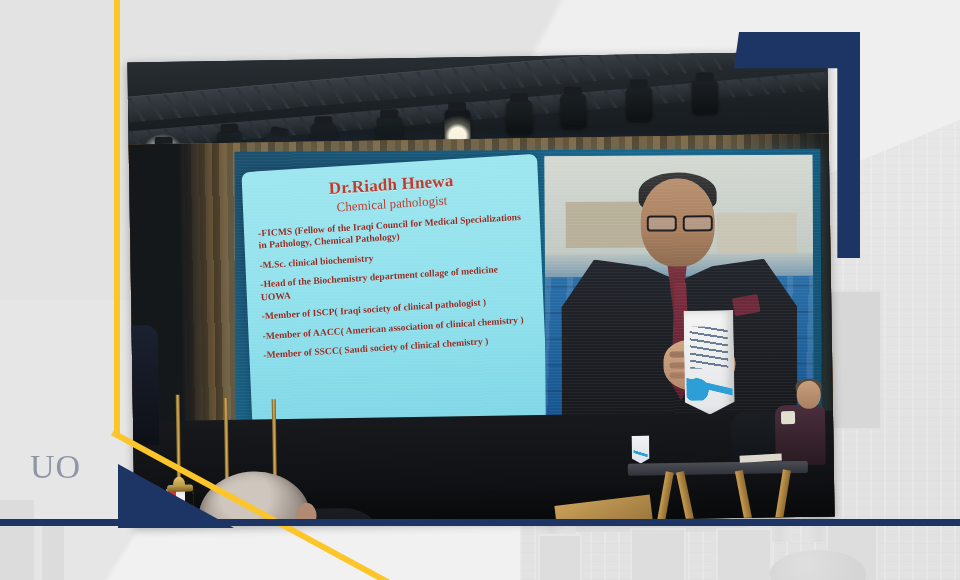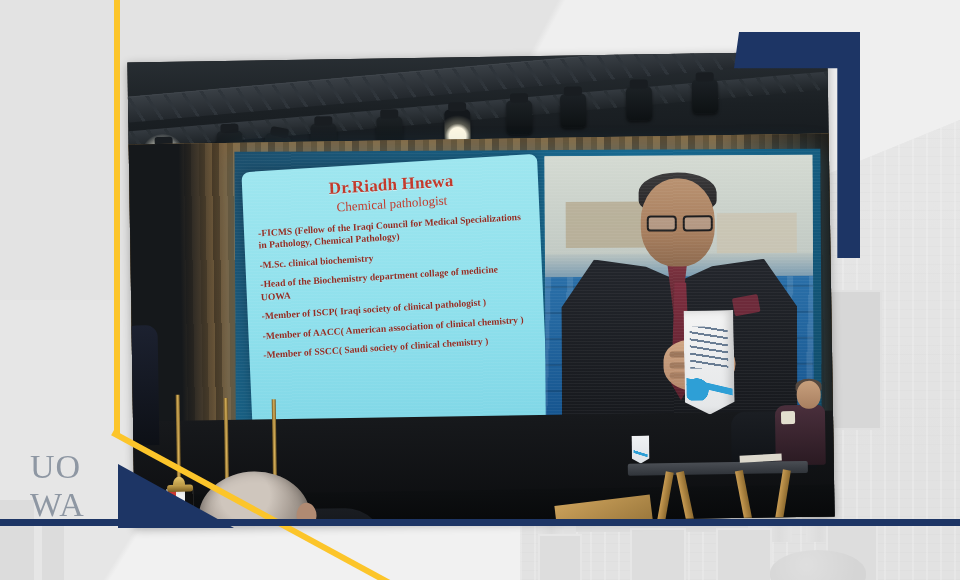--- a/index.html
+++ b/index.html
@@ -587,16 +587,15 @@
   </div>
 
   <div class="ystripe-v"></div>
   <div class="ystripe-d"></div>
   <div class="bracket"></div>
   <div class="tri-bl"></div>
   <div class="navy-rule"></div>
 
   <div class="logo">
     <div class="row">UO</div>
-    <div class="row">WA</div>
   </div>
 
 </div>
 
 </body></html>

